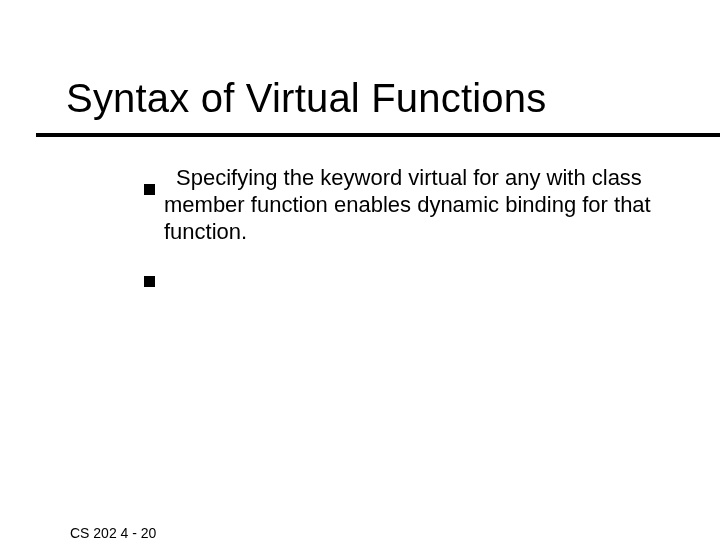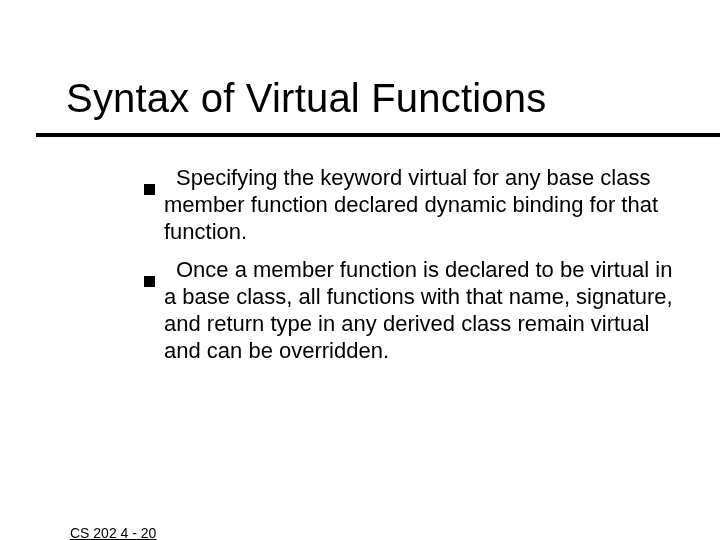--- a/index.html
+++ b/index.html
@@ -41,36 +41,31 @@
     top: 7px;
     width: 11px;
     height: 11px;
     background: #000;
   }
   .footer {
     position: absolute;
     left: 22px;
     bottom: 23px;
     font-size: 14px;
-    text-decoration: underline;
   }
 </style>
 </head>
 <body>
 
 <div class="slide">
   <h1 class="title">Syntax of Virtual Functions</h1>
   <hr class="title-rule">
   <ul class="bullets">
     <li>
       <span class="square"></span>
-      <span>Specifying the keyword virtual for any base class member function declared dynamic binding for that function.</span>
+      <span>Specifying the keyword virtual for any with class member function enables dynamic binding for that function.</span>
     </li>
     <li>
       <span class="square"></span>
-    </li>
-    <li>
-      <span class="square"></span>
-      <span>Once a member function is declared to be virtual in a base class, all functions with that name, signature, and return type in any derived class remain virtual and can be overridden.</span>
     </li>
   </ul>
   <div class="footer">CS 202   4 - 20</div>
 </div>
 
 </body></html>

